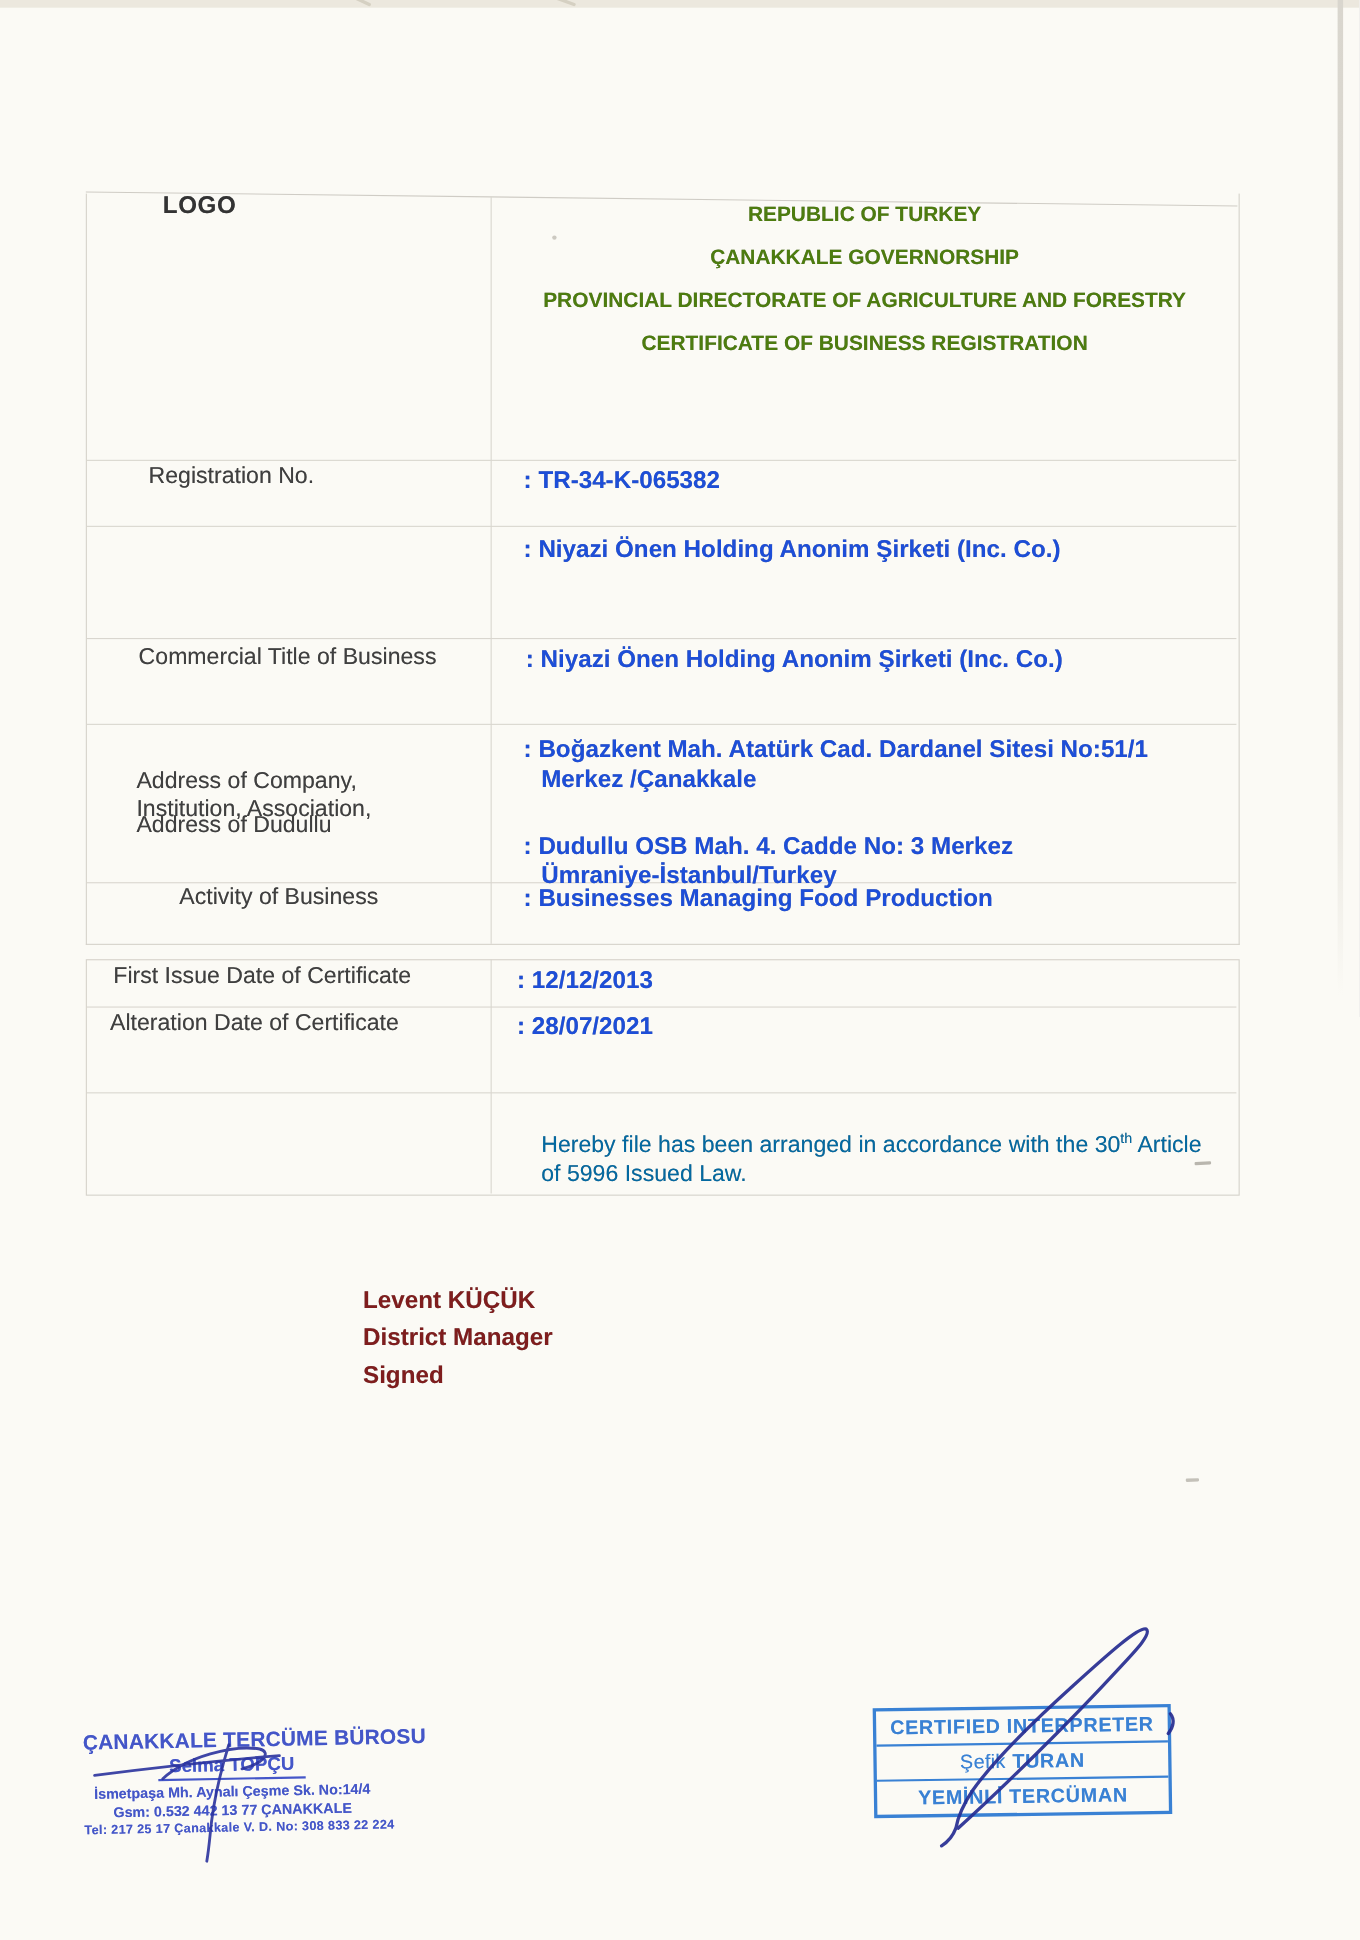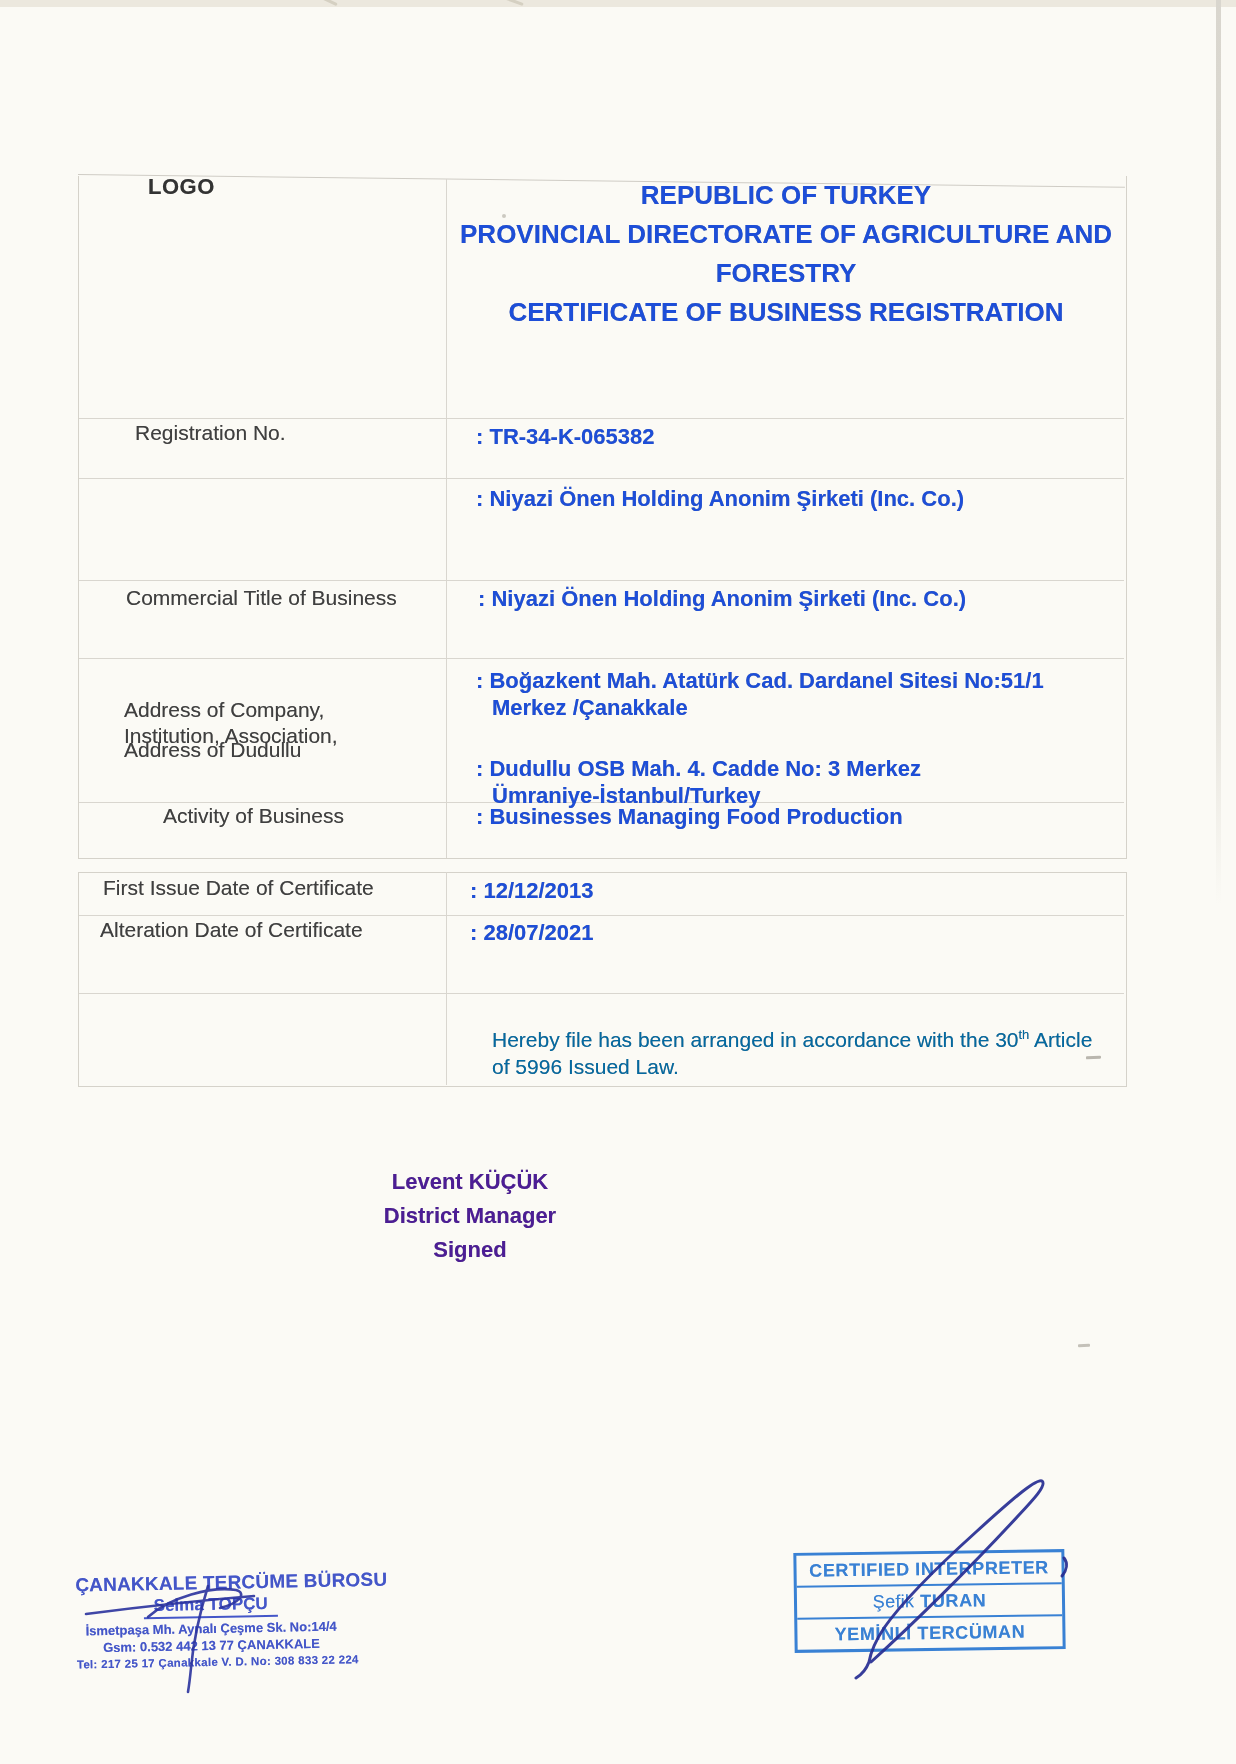--- a/index.html
+++ b/index.html
@@ -22,30 +22,30 @@
   .tline{position:absolute;border-top:1px solid #d9d6cf;height:0;}
   .vline{position:absolute;border-left:1px solid #d9d6cf;width:0;}
   .sect{position:absolute;border:1px solid #d5d2ca;}
   .sect1{left:78px;top:176px;width:1047px;height:682px;border-top:none;}
   .sect2{left:78px;top:872px;width:1047px;height:213px;}
   .top-border{left:78px;top:174px;width:1047px;transform:rotate(0.7deg);transform-origin:left top;border-top:1px solid #cfccc5;}
 
   .doc{color:#2d2d2d;text-shadow:0 0 .6px rgba(45,45,45,.45);}
   .logo-label{position:absolute;left:148px;top:174px;font-size:22px;font-weight:700;color:#333;letter-spacing:.5px;}
   .title-block{position:absolute;left:447px;top:176px;width:678px;text-align:center;
-    font-size:26px;font-weight:700;line-height:39px;color:#1d4ed8;}
+    font-size:19px;font-weight:700;line-height:39px;color:#4d7c0f;}
   .label{position:absolute;font-size:21px;line-height:26px;color:#3f3f3f;}
   .value{position:absolute;font-size:22px;font-weight:700;line-height:27px;color:#1d4ed8;}
   .hang{padding-left:16px;text-indent:-16px;}
   .nowrap{white-space:nowrap;}
   .note{position:absolute;left:492px;top:996px;width:620px;font-size:21px;line-height:27px;color:#0369a1;margin-top:25px;}
   .note sup{font-size:13px;}
 
-  .sig-block{position:absolute;left:330px;top:1165px;width:280px;text-align:center;
-    font-size:22px;font-weight:700;line-height:34px;color:#4c1d95;}
+  .sig-block{position:absolute;left:330px;top:1165px;width:280px;text-align:left;
+    font-size:22px;font-weight:700;line-height:34px;color:#7f1d1d;}
 
   
   .office-stamp{position:absolute;left:76px;top:1572px;width:270px;text-align:center;
     color:#3b4ec6;transform:rotate(-1.1deg);opacity:.95;
     text-shadow:0 0 .5px rgba(59,78,198,.55);}
   .os-l1{font-size:19px;font-weight:700;white-space:nowrap;letter-spacing:.2px;}
   .os-l2{display:inline-block;font-size:17px;font-weight:700;border-bottom:2px solid #3b4ec6;
     padding:0 10px 1px;margin-top:1px;}
   .os-l3{font-size:13px;font-weight:700;white-space:nowrap;margin-top:3px;}
   .os-l4{font-size:13px;font-weight:700;white-space:nowrap;margin-top:2px;}
@@ -84,20 +84,21 @@
   <div class="tline" style="left:79px;top:658px;width:1045px;"></div>
   <div class="tline" style="left:79px;top:802px;width:1045px;"></div>
   <div class="tline" style="left:79px;top:915px;width:1045px;"></div>
   <div class="tline" style="left:79px;top:993px;width:1045px;"></div>
   <div class="vline" style="left:446px;top:179px;height:679px;"></div>
   <div class="vline" style="left:446px;top:872px;height:213px;"></div>
 
   <div class="logo-label doc">LOGO</div>
   <div class="title-block doc">
     <div>REPUBLIC OF TURKEY</div>
+    <div>ÇANAKKALE GOVERNORSHIP</div>
     <div>PROVINCIAL DIRECTORATE OF AGRICULTURE AND FORESTRY</div>
     <div>CERTIFICATE OF BUSINESS REGISTRATION</div>
   </div>
 
   <div class="label doc" style="left:135px;top:420px;width:290px;">Registration No.</div>
   <div class="label doc" style="left:126px;top:585px;width:310px;">Commercial Title of Business</div>
   <div class="label doc" style="left:124px;top:665px;width:260px;margin-top:32px;">Address of Company, Institution, Association,</div>
   <div class="label doc" style="left:124px;top:737px;width:300px;">Address of Dudullu</div>
   <div class="label doc" style="left:122px;top:803px;width:300px;margin-left:41px;">Activity of Business</div>
   <div class="label doc" style="left:103px;top:875px;width:330px;">First Issue Date of Certificate</div>

